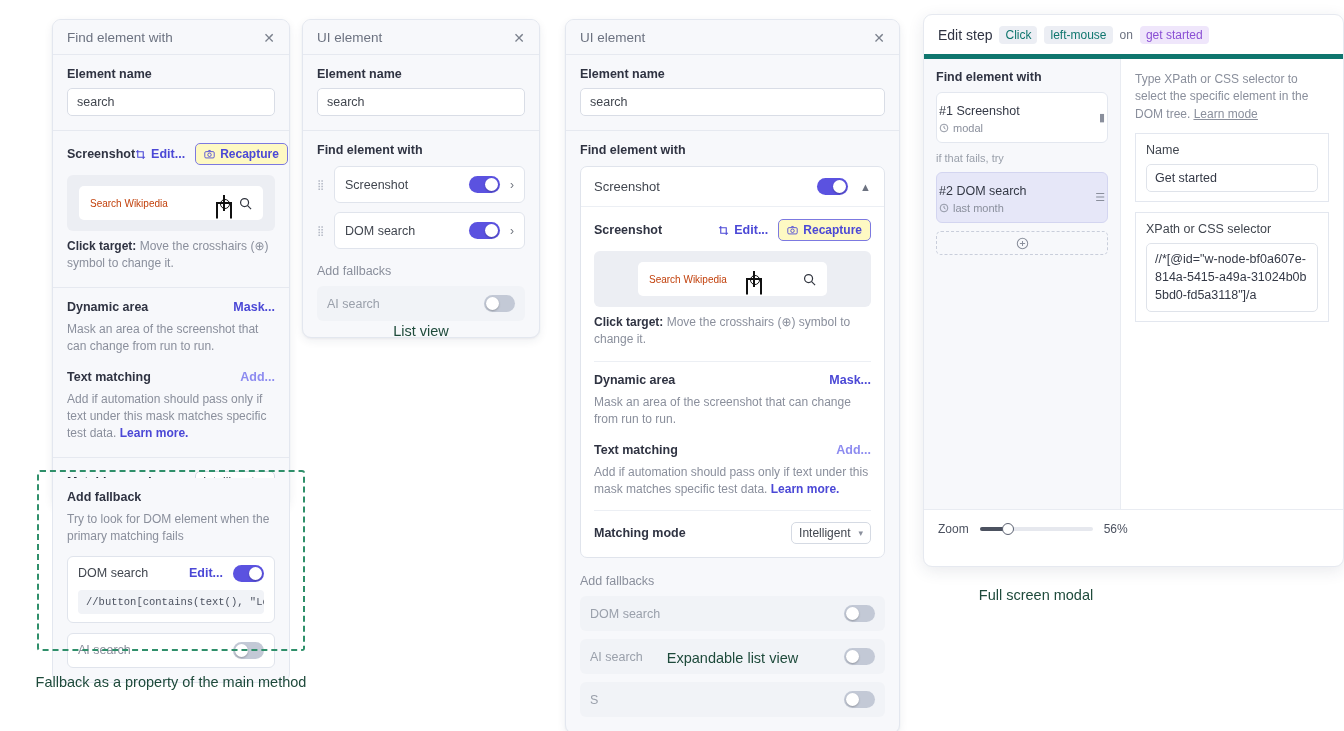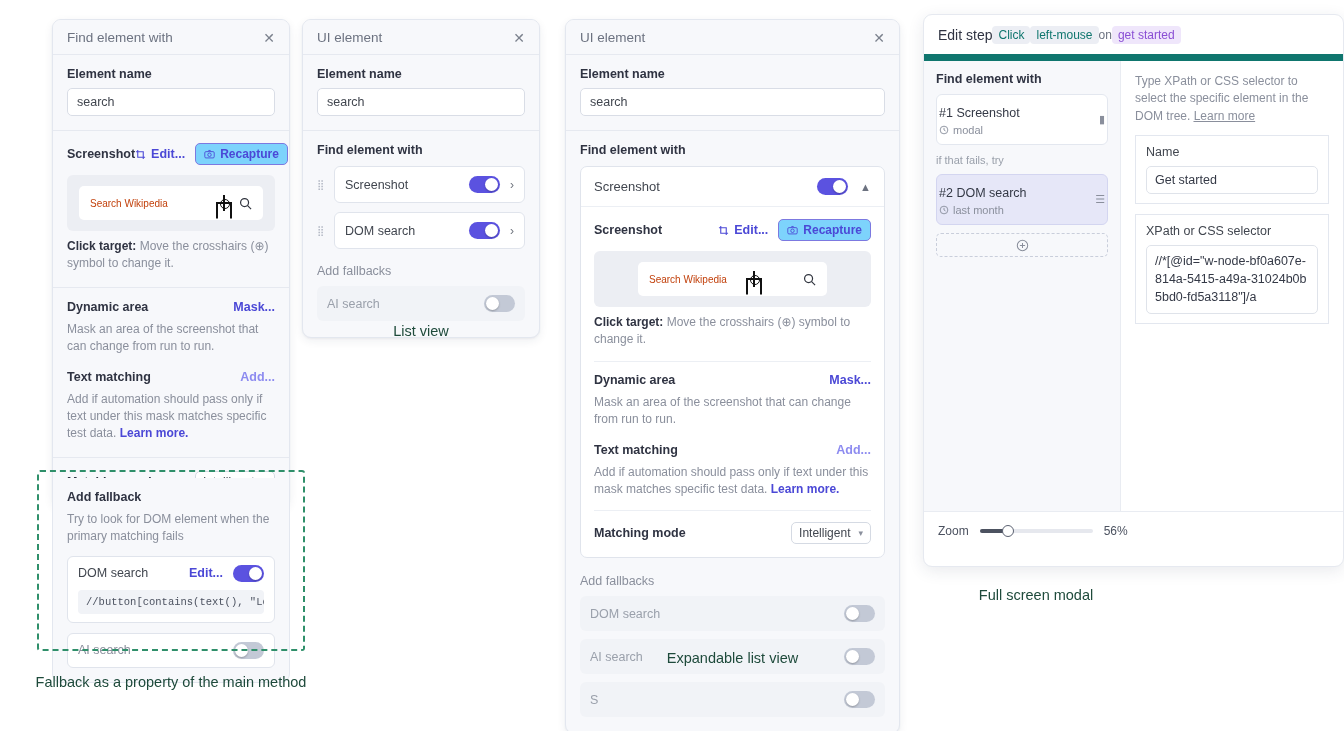--- a/index.html
+++ b/index.html
@@ -54,21 +54,21 @@
   
   .shot-tools { display: flex; align-items: center; gap: 10px; }
   .icon-btn {
     display: inline-flex; align-items: center; gap: 5px;
     font-size: 12.5px; color: #4b48d6; font-weight: bold; cursor: pointer;
   }
   .btn-outline {
     display: inline-flex; align-items: center; gap: 5px;
     border: 1px solid #7c79e0; border-radius: 5px;
     padding: 3px 8px; font-size: 12px; color: #4b48d6; font-weight: bold;
-    background: #7dd3fc; cursor: pointer;
+    background: #fef9c3; cursor: pointer;
   }
   .shot-preview {
     margin-top: 10px; background: #eceef3; border-radius: 6px;
     padding: 11px 12px;
   }
   .fake-search {
     background: #fff; border-radius: 5px; height: 34px;
     display: flex; align-items: center; padding: 0 11px; gap: 8px;
   }
   .fake-search .ph { flex: 1; font-size: 10px; color: #c2410c; }
@@ -163,22 +163,22 @@
   .hr { height: 1px; background: #eceff4; margin: 12px 0 11px 0; }
 
   
   .modal {
     position: absolute; left: 923px; top: 14px; width: 421px; height: 553px;
     background: #fff; border: 1px solid #e6e9f0; border-radius: 9px;
     box-shadow: 0 4px 16px rgba(35,45,75,.10);
     overflow: hidden;
   }
   .modal-head {
-    display: flex; align-items: center; 
-    padding: 11px 14px 10px 14px; border-bottom: 7px solid #0f766e;
+    display: flex; align-items: center; gap: 7px;
+    padding: 11px 14px 10px 14px; border-bottom: 5px solid #0f766e;
     font-size: 13px;
   }
   .chip {
     border-radius: 4px; padding: 2px 6px; font-size: 12px;
   }
   .chip-grey { background: #eceef4; color: #0f766e; }
   .chip-purple { background: #efe6fb; color: #8a4fd4; }
   .modal-cols { display: flex; height: 450px; }
   .col-left {
     width: 197px; background: #f7f8fb; border-right: 1px solid #e9ecf2;
@@ -558,21 +558,21 @@
         <div class="add-dashed">
           <svg width="13" height="13" viewBox="0 0 14 14">
               <circle cx="7" cy="7" r="5.6" stroke="#8a8f9c" stroke-width="1.1" fill="none"></circle>
               <path d="M7 4.2v5.6M4.2 7h5.6" stroke="#8a8f9c" stroke-width="1.1"></path>
             </svg>
         </div>
       </div>
 
       <div class="col-right">
         <div class="hint">
-          <span>Type XPath or CSS selector to select the specific element in the DOM tree. </span><a href="#" style="color:#8a8f9c;"><u>Learn more</u></a>
+          <span>Type XPath or CSS selector to select the specific element in the DOM tree. </span><a href="#" style="color:#8a8f9c;"><u>Learn mode</u></a>
         </div>
 
         <div class="field-box">
           <div class="field-label">Name</div>
           <div class="field-input">Get started</div>
         </div>
 
         <div class="field-box">
           <div class="field-label">XPath or CSS selector</div>
           <div class="field-input multi">//*[@id="w-node-bf0a607e-814a-5415-a49a-31024b0b5bd0-fd5a3118"]/a</div>

